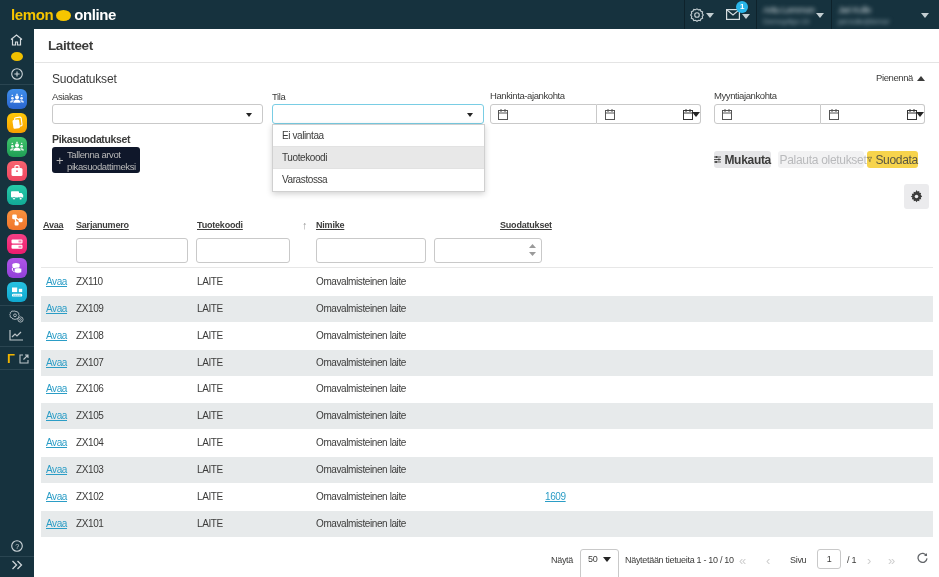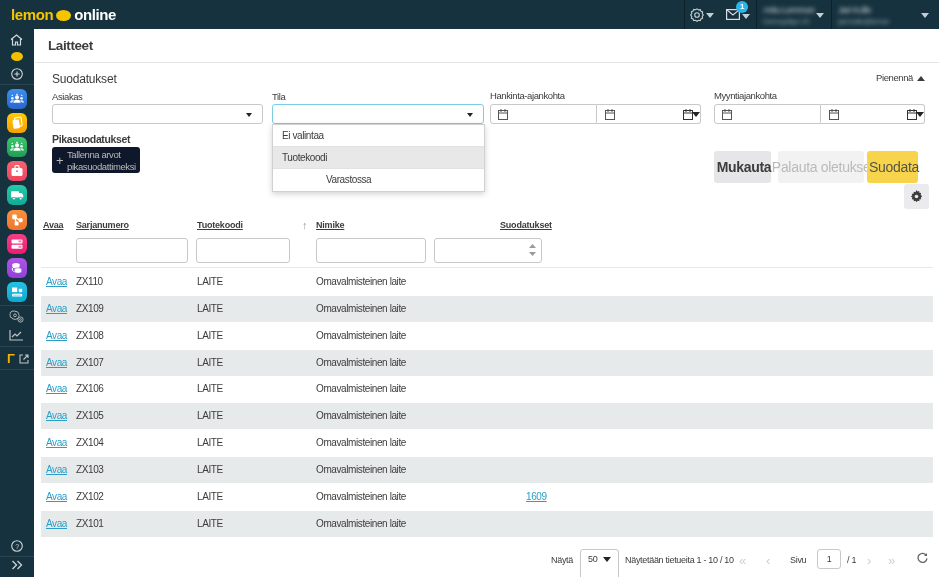--- a/index.html
+++ b/index.html
@@ -31,23 +31,23 @@
 
 .lbl { position:absolute; font-size:9.5px; color:#3c3c3b; }
 .selbox { position:absolute; height:20px; background:#fff; border:1px solid #c9c9c9; border-radius:3px; }
 .selcaret { position:absolute; right:10px; top:8px; width:0; height:0; border-left:3.5px solid transparent; border-right:3.5px solid transparent; border-top:4.5px solid #242424; }
 .datebox { position:absolute; height:20px; background:#fff; border:1px solid #c9c9c9; }
 
 
 #ddl { position:absolute; left:272px; top:124px; width:213px; background:#fff; border:1px solid #d0d0d0; box-shadow:0 2px 6px rgba(0,0,0,.18); z-index:30; }
 #ddl .it { height:22px; line-height:22px; padding-left:9px; font-size:10px; color:#3c3c3b; border-bottom:1px solid #e2e2e2; background:#fff; }
 #ddl .it.sel { background:#e8e8e8; }
-#ddl .it:last-child { border-bottom:none;margin-left:44px; }
-
-.btn { position:absolute; height:32px; border-radius:3px; font-size:14px; letter-spacing:-.3px; color:#3c3c3b; display:flex; align-items:center; justify-content:center; white-space:nowrap; }
+#ddl .it:last-child { border-bottom:none; }
+
+.btn { position:absolute; height:17px; border-radius:3px; font-size:12px; letter-spacing:-.3px; color:#3c3c3b; display:flex; align-items:center; justify-content:center; white-space:nowrap; }
 
 
 .th { position:absolute; font-size:9px; letter-spacing:-.2px; font-weight:bold; color:#3c3c3b; text-decoration:underline; }
 .fin { position:absolute; top:209px; height:25px; background:#fff; border:1px solid #c9c9c9; border-radius:3px; }
 .row { position:absolute; left:7px; width:892px; height:26px; font-size:10px; color:#3c3c3b; }
 .row.g { background:#e7eaeb; }
 .row span { position:absolute; top:7px; }
 .c1 { left:5px; } .c2 { left:35px; } .c3 { left:156px; } .c4 { left:275px; }
 .alink { color:#2b9dc6; text-decoration:underline; }
 
@@ -351,21 +351,21 @@
       <span class="c1 alink">Avaa</span>
       <span class="c2">ZX103</span>
       <span class="c3">LAITE</span>
       <span class="c4">Omavalmisteinen laite</span>
     </div>
   <div class="row" style="top:455px;">
       <span class="c1 alink">Avaa</span>
       <span class="c2">ZX102</span>
       <span class="c3">LAITE</span>
       <span class="c4">Omavalmisteinen laite</span>
-      <span class="alink" style="left:485px;">1609</span>
+      <span class="alink" style="left:504px;">1609</span>
     </div>
   <div class="row g" style="top:482px;">
       <span class="c1 alink">Avaa</span>
       <span class="c2">ZX101</span>
       <span class="c3">LAITE</span>
       <span class="c4">Omavalmisteinen laite</span>
     </div>
 
   <div id="foot">
     <span class="abs" style="left:517px; top:7px;">Näytä</span>

